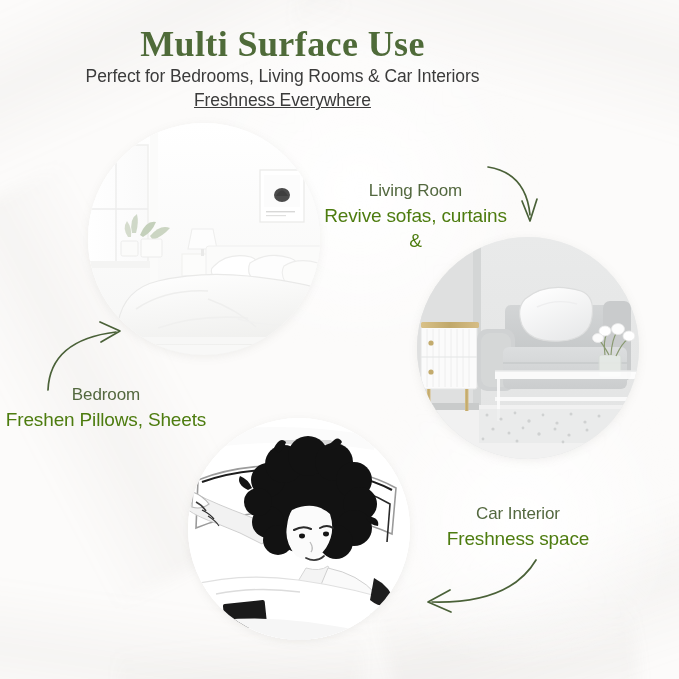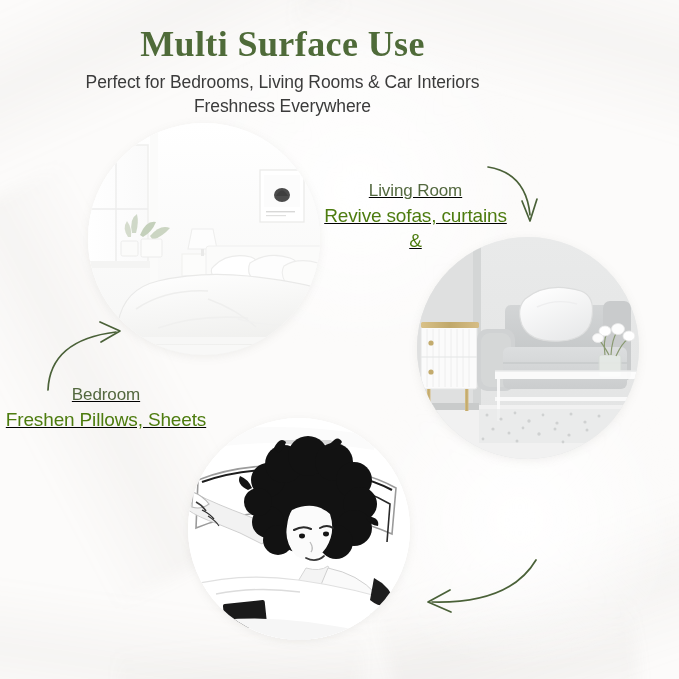--- a/index.html
+++ b/index.html
@@ -33,23 +33,23 @@
     color:#4f6b39;
     letter-spacing:.4px;
     margin-top:25px;
     line-height:1.1;
   }
   .subtitle {
     font-size:17.5px;
     color:#3b3b3b;
     line-height:1.34;
     letter-spacing:-.1px;
-    margin-top:6px;
-  }
-  .subtitle.l2 { margin-top:1px; }
+    margin-top:0;
+  }
+  .subtitle.l2 { margin-top:1px;text-decoration:underline; }
 
   
   .circle {
     position:absolute;
     border-radius:50%;
     overflow:hidden;
     z-index:3;
     box-shadow:0 2px 10px rgba(120,115,110,.10);
   }
   .circle .scene { position:absolute; inset:0; }
@@ -60,21 +60,21 @@
 
   
   #circle-living { left:417px; top:237px; width:222px; height:222px; }
   #circle-living .scene { background:linear-gradient(160deg,#eceded 0%,#e4e6e6 55%,#f4f4f4 100%); }
 
   
   #circle-car { left:188px; top:418px; width:222px; height:222px; }
   #circle-car .scene { background:#ffffff; }
 
   
-  .label-block { position:absolute; z-index:6; text-align:center;text-decoration:underline; }
+  .label-block { position:absolute; z-index:6; text-align:center; }
   .label-title {
     font-size:17px;
     color:#53683f;
     line-height:1.25;
     letter-spacing:-.1px;
     margin-bottom:2px;
   }
   .label-desc {
     font-size:19px;
     color:#4d7c0f;
@@ -365,20 +365,22 @@
   <div class="label-title">Living Room</div>
   <div class="label-desc">Revive sofas, curtains &amp;</div>
 </div>
 
 <div class="label-block" id="label-bedroom">
   <div class="label-title">Bedroom</div>
   <div class="label-desc">Freshen Pillows, Sheets</div>
 </div>
 
 <div class="label-block" id="label-car">
+  <div class="label-title">Car Interior</div>
+  <div class="label-desc">Freshness space</div>
 </div>
 
 <svg class="arrow" id="arrow-living" viewBox="0 0 82 68">
   <path d="M2 4 Q40 10 44 52" fill="none" stroke="#4a6138" stroke-width="1.7" stroke-linecap="round"></path>
   <path d="M36 38 L44 58 L51 36" fill="none" stroke="#4a6138" stroke-width="1.7" stroke-linecap="round" stroke-linejoin="round"></path>
 </svg>
 
 <svg class="arrow" id="arrow-bedroom" viewBox="0 0 84 76">
   <path d="M4 72 Q6 22 72 14" fill="none" stroke="#4a6138" stroke-width="1.7" stroke-linecap="round"></path>
   <path d="M56 4 L76 13 L57 24" fill="none" stroke="#4a6138" stroke-width="1.7" stroke-linecap="round" stroke-linejoin="round"></path>

